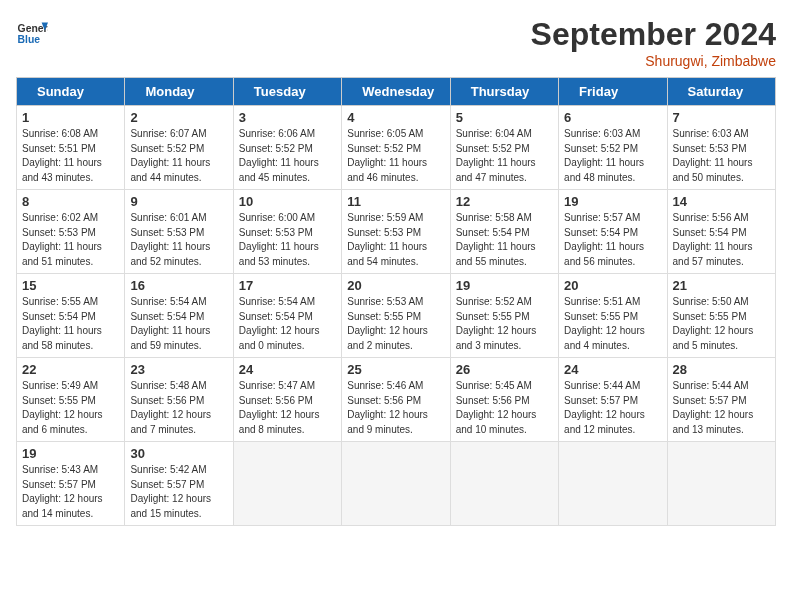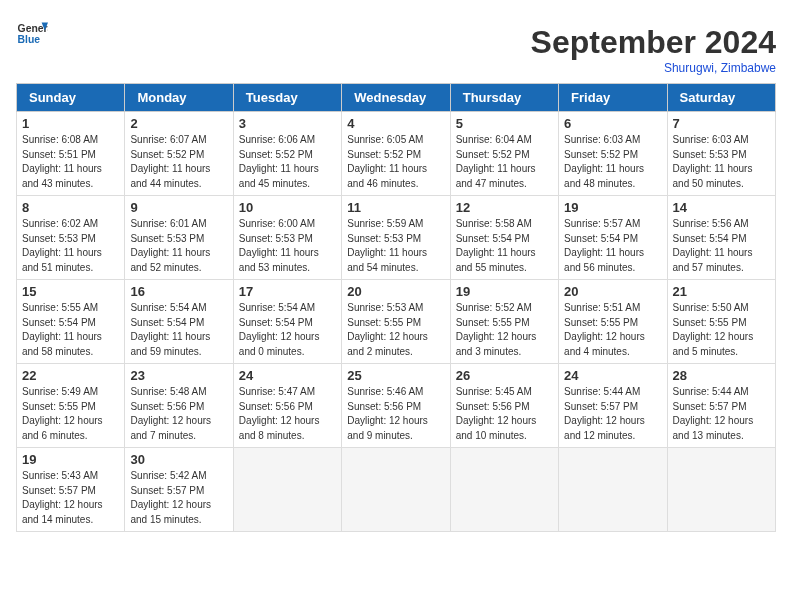--- a/index.html
+++ b/index.html
@@ -20,42 +20,41 @@
       display: flex;
       align-items: center;
       gap: 4px;
     }
     .logo-icon {
       width: 32px;
       height: 32px;
     }
     .title-block {
       text-align: right;
-      margin-top: 8px;
     }
     .month-title {
       font-size: 32px;
       font-weight: bold;
       color: #333;
     }
     .subtitle {
-      font-size: 12px;
-      color: #1d4ed8;
+      font-size: 14px;
+      color: #c2410c;
     }
     table {
       width: 100%;
       border-collapse: collapse;
       table-layout: fixed;
     }
     th {
       background-color: #1a6ab5;
       color: #fff;
       font-size: 13px;
       font-weight: bold;
-      padding: 6px 12px;
+      padding: 6px 20px;
       text-align: left;
       border: 1px solid #ccc;
     }
     td {
       vertical-align: top;
       padding: 4px 5px;
       border: 1px solid #ddd;
       font-size: 10.5px;
       color: #333;
       background: #fff;

